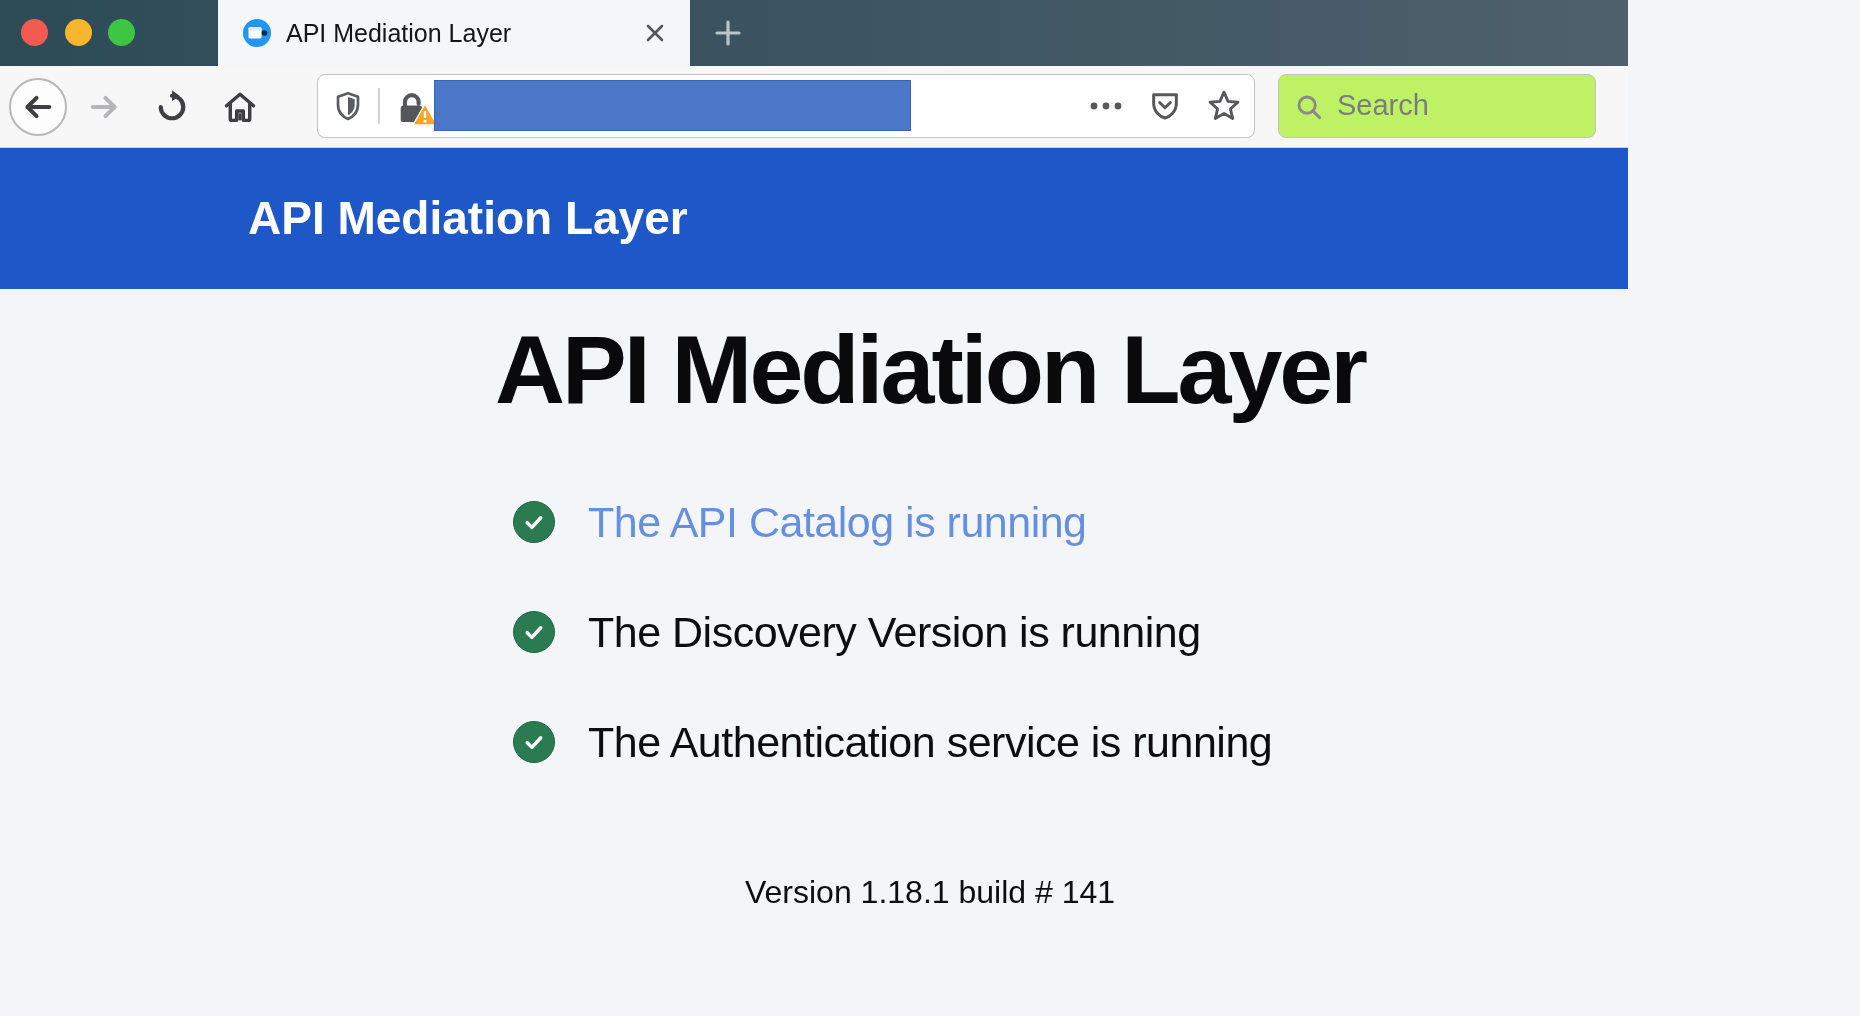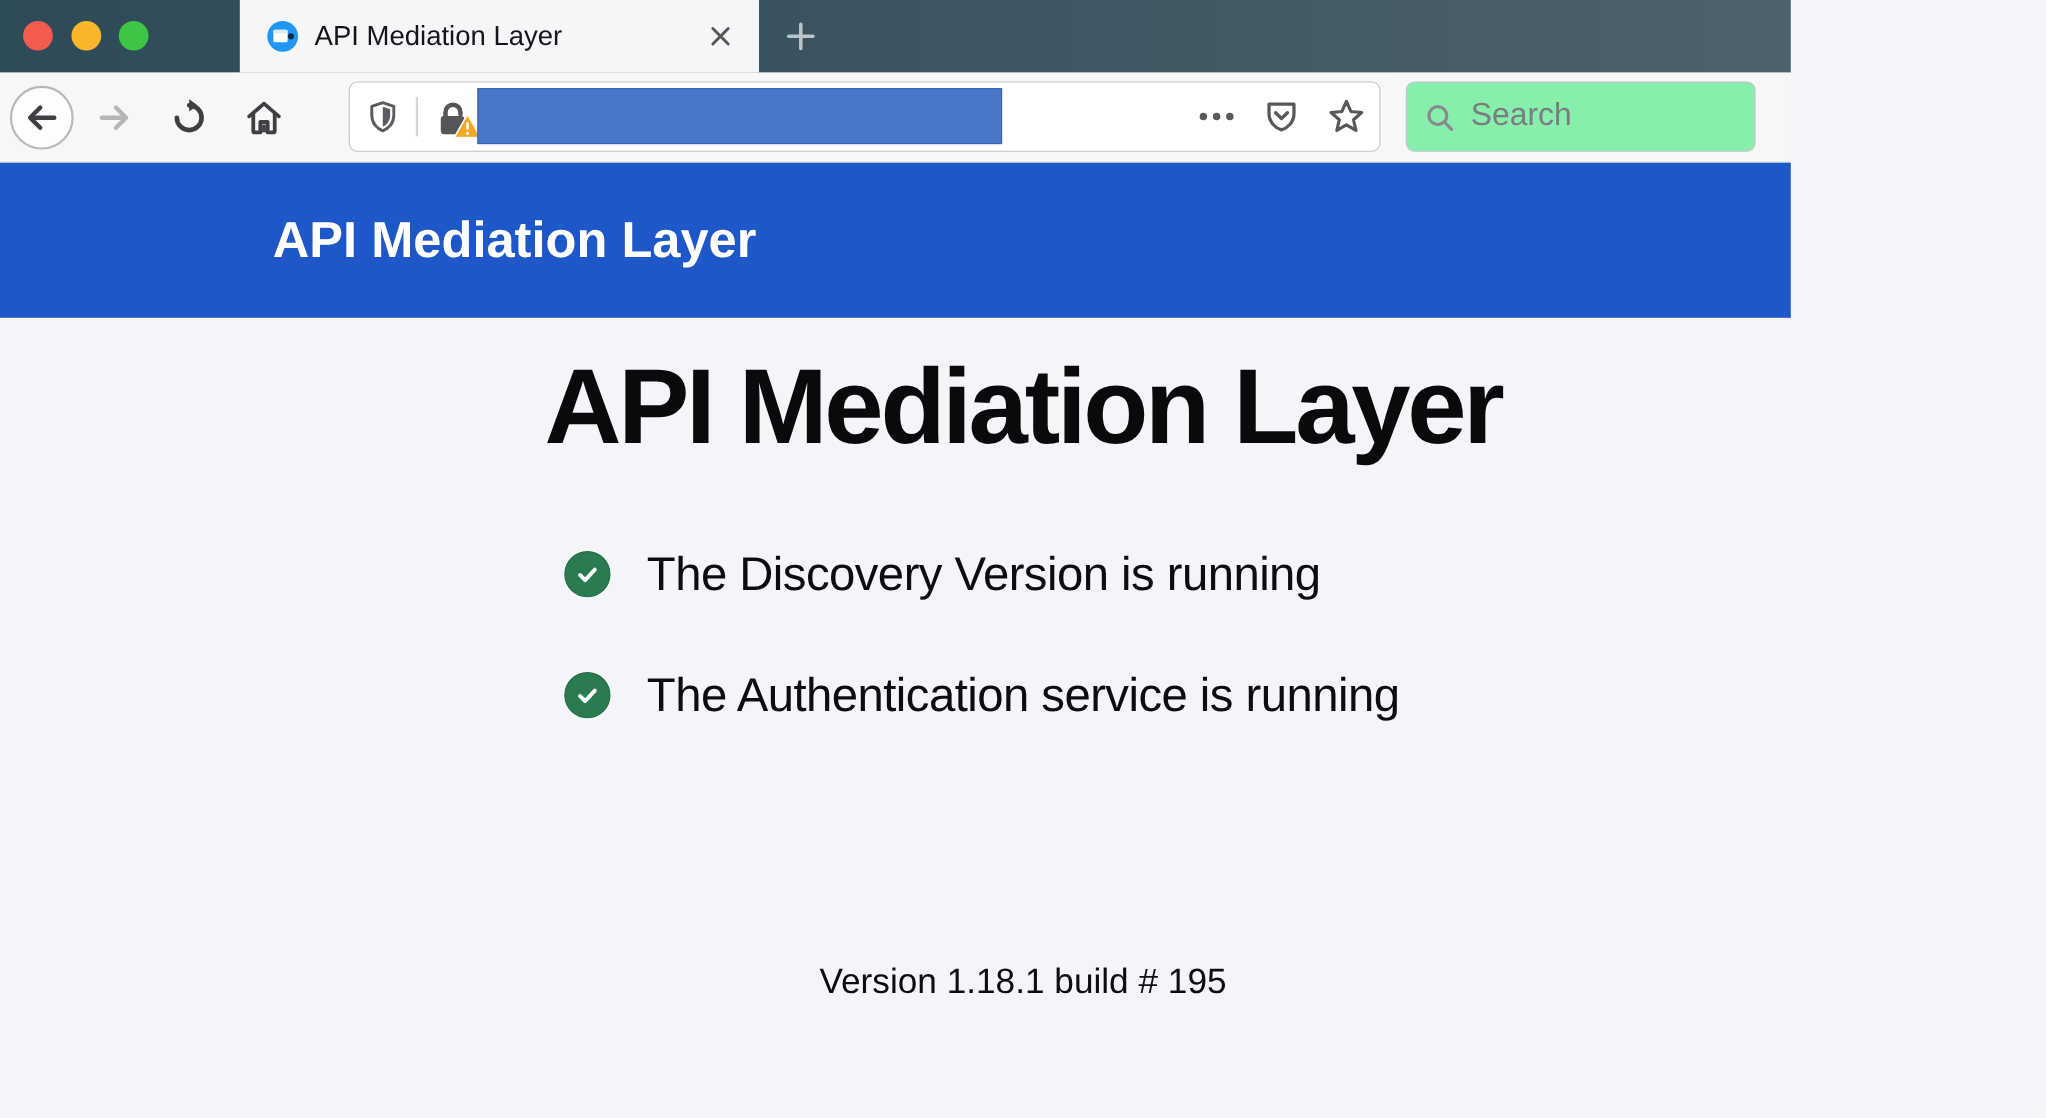--- a/index.html
+++ b/index.html
@@ -40,21 +40,21 @@
   .lock-box { position:absolute; left:74px; top:13px; width:40px; height:38px; }
   .warn-box { position:absolute; left:94px; top:28px; width:26px; height:23px; }
   .redact { position:absolute; left:116px; top:5px; width:477px; height:51px;
     background:#4b77c9; border:1px solid #3a65b5; }
   .dots-box { position:absolute; left:770px; top:16px; width:36px; height:30px;
     display:flex; align-items:center; justify-content:center; }
   .pocket-box { position:absolute; left:830px; top:14px; width:34px; height:34px; }
   .star-box { position:absolute; left:888px; top:13px; width:36px; height:36px; }
 
   .searchbar { position:absolute; left:1278px; top:8px; width:318px; height:64px;
-    background:#86efac; border:1.5px solid #c4c4c6; border-radius:8px; }
+    background:#bef264; border:1.5px solid #c4c4c6; border-radius:8px; }
   .search-icon-box { position:absolute; left:15px; top:17px; width:30px; height:30px; }
   .search-input { position:absolute; left:58px; top:2px; width:245px; height:56px;
     border:none; outline:none; background:transparent; font-family:"Liberation Sans",sans-serif;
     font-size:29px; color:#3d3d40; }
   .search-input::placeholder { color:#7c7c80; opacity:1; }
 
   .tb-icon { position:absolute; top:90px; width:38px; height:38px;
     display:flex; align-items:center; justify-content:center; }
   .sidebar-btn { left:1648px; top:88px; }
   .account-btn { left:1723px; top:87px; }
@@ -259,37 +259,45 @@
       </svg>
     </div>
     <div class="brand">API Mediation Layer</div>
   </div>
 
   <div class="content">
     <h1 class="page-title">API Mediation Layer</h1>
 
     <div class="status-list">
 
-
       <div class="status-row">
         <span class="check">
           <svg width="28" height="28" viewBox="0 0 24 24" fill="none" stroke="#ffffff" stroke-width="3" stroke-linecap="round" stroke-linejoin="round">
             <polyline points="6.2,12.6 10.2,16.6 17.8,8.4"></polyline>
           </svg>
         </span>
-        <span class="status-text">The Discovery Version is running</span>
+        <a class="status-text link">The API Catalog is running</a>
       </div>
 
       <div class="status-row">
         <span class="check">
           <svg width="28" height="28" viewBox="0 0 24 24" fill="none" stroke="#ffffff" stroke-width="3" stroke-linecap="round" stroke-linejoin="round">
             <polyline points="6.2,12.6 10.2,16.6 17.8,8.4"></polyline>
           </svg>
         </span>
+        <span class="status-text">The Discovery Version is running</span>
+      </div>
+
+      <div class="status-row">
+        <span class="check">
+          <svg width="28" height="28" viewBox="0 0 24 24" fill="none" stroke="#ffffff" stroke-width="3" stroke-linecap="round" stroke-linejoin="round">
+            <polyline points="6.2,12.6 10.2,16.6 17.8,8.4"></polyline>
+          </svg>
+        </span>
         <span class="status-text">The Authentication service is running</span>
       </div>
 
     </div>
 
-    <div class="version">Version 1.18.1 build # 195</div>
+    <div class="version">Version 1.18.1 build # 141</div>
   </div>
 
 </div>
 
 </body></html>

